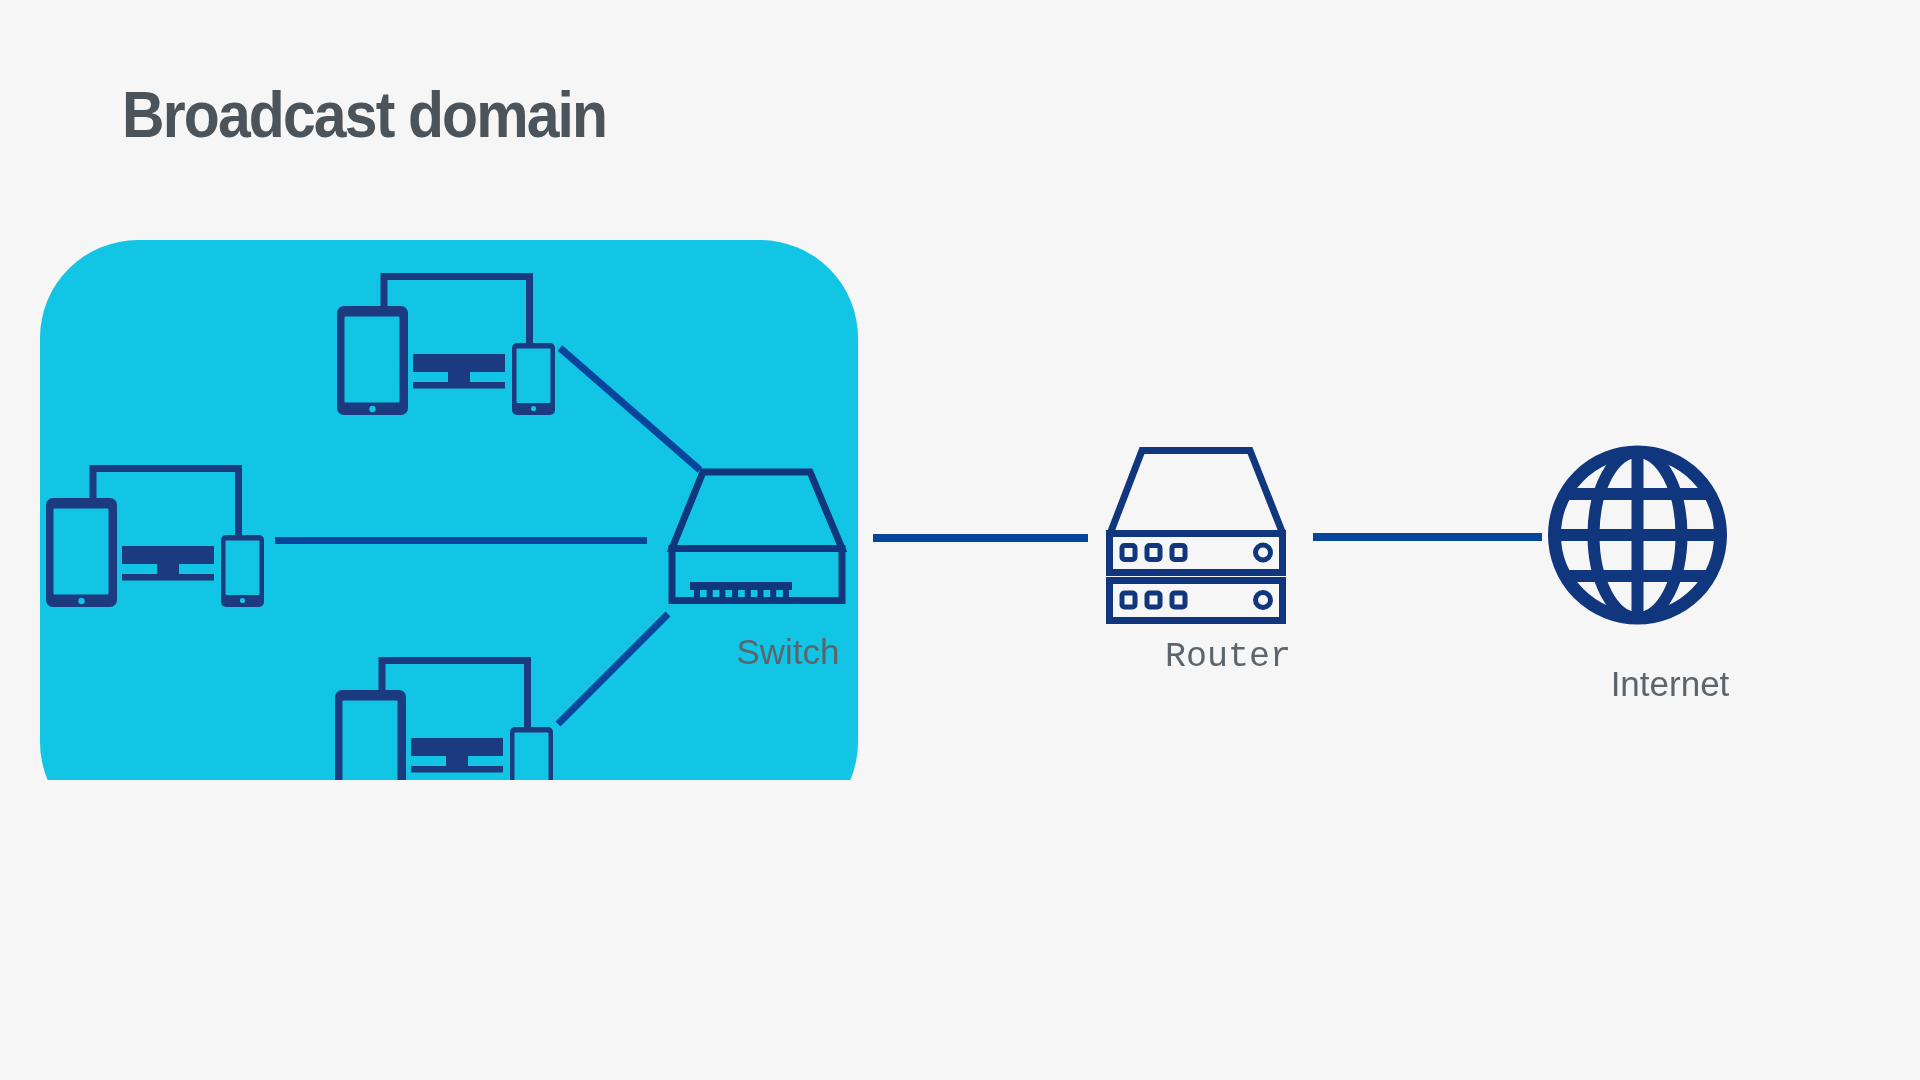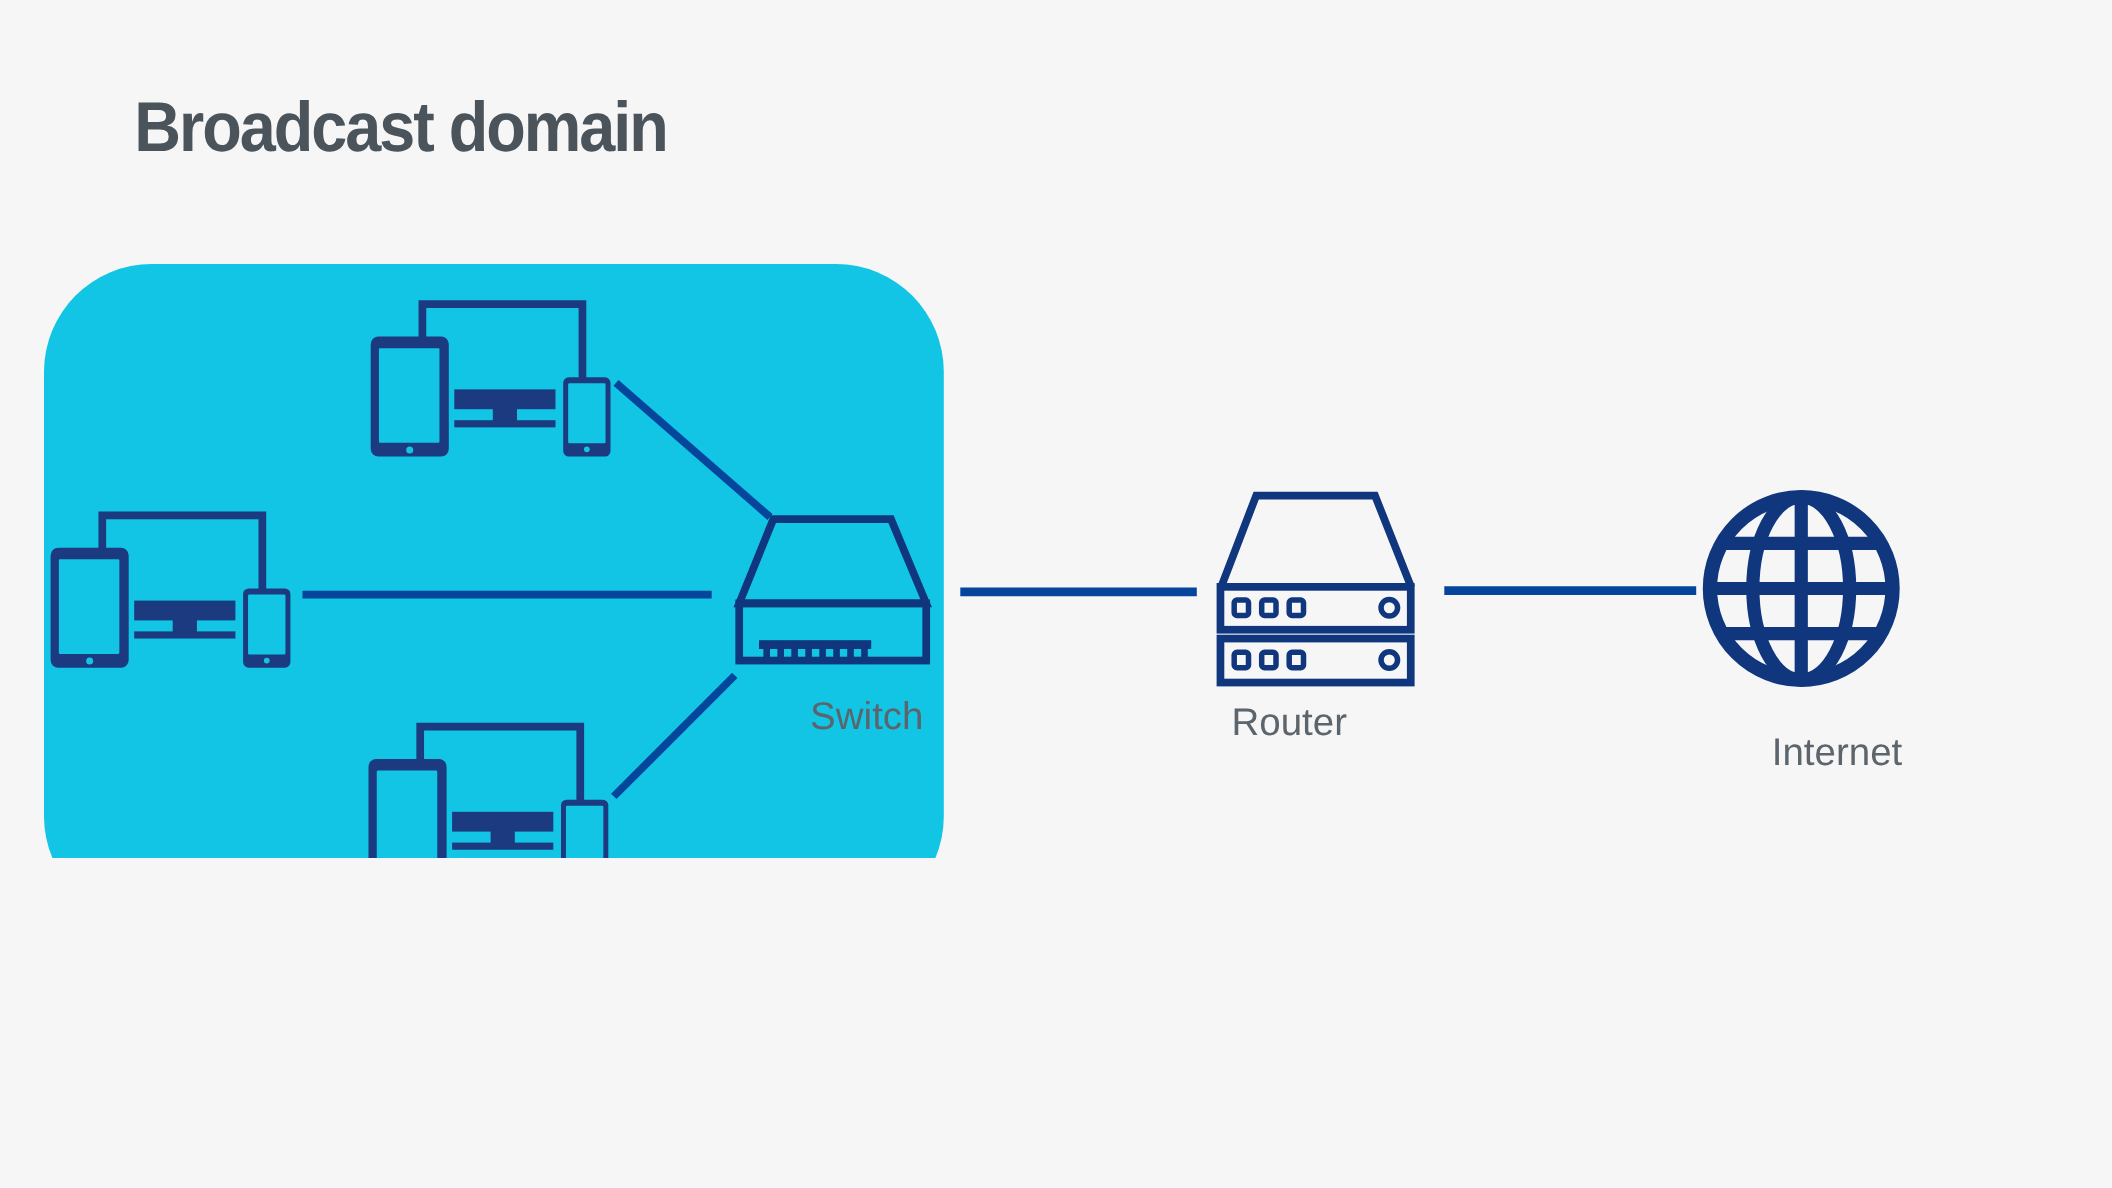--- a/index.html
+++ b/index.html
@@ -124,16 +124,16 @@
         <line class="logo-stroke" x1="91" y1="7" x2="91" y2="59"></line>
         <line class="logo-stroke" x1="119" y1="7" x2="119" y2="59"></line>
         <line class="logo-stroke" x1="92.5" y1="9" x2="117.5" y2="57"></line>
       </g>
       <ellipse class="logo-stroke" cx="161.5" cy="33" rx="15.5" ry="27"></ellipse>
       <path class="logo-stroke" d="M 214,14 C 212,9 207,6 202,6.5 C 195,7 190,13 191,20 C 192,26 196,29 202,32 L 208,35 C 215,38 219,43 218,50 C 217,57 211,61 204,60.5 C 199,60 194,57 192,52"></path>
     </g>
   </svg>
 
   <div class="node-label" style="left:760px;top:632px;">Switch</div>
-  <div class="node-label" style="left:1144px;top:637px;">Router</div>
+  <div class="node-label" style="left:1200px;top:637px;font-family:Liberation Mono, monospace;">Router</div>
   <div class="node-label" style="left:1642px;top:664px;">Internet</div>
 
 </div>
 
 </body></html>

